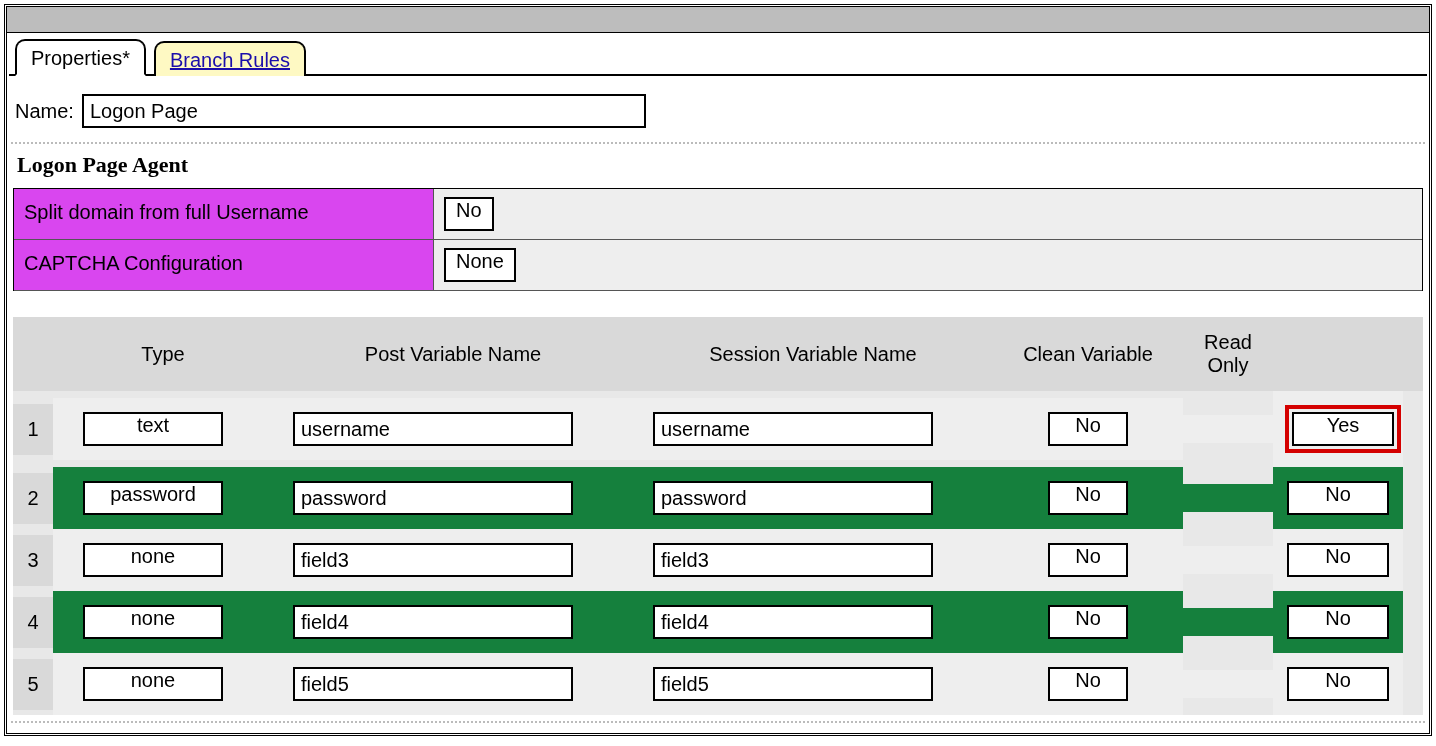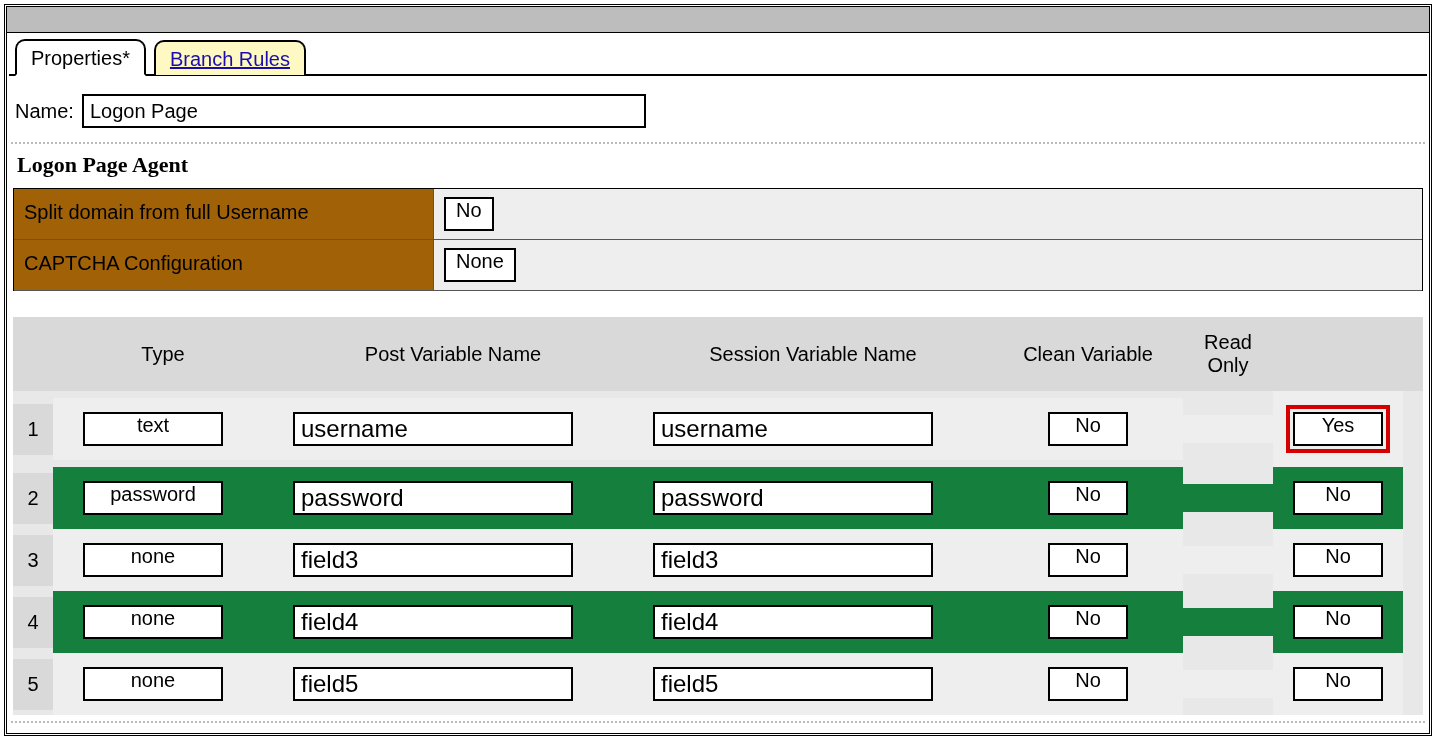--- a/index.html
+++ b/index.html
@@ -17,21 +17,21 @@
   .titlebar {
     height: 26px;
     background: #bdbdbd;
     border-bottom: 1px solid #000;
   }
   .content { padding: 4px 2px 10px 2px; }
 
   
   .tabs {
     display: flex;
-    align-items: center;
+    align-items: flex-end;
     border-bottom: 2px solid #000;
     gap: 8px;
     padding-left: 6px;
   }
   .tab {
     padding: 6px 14px 4px 14px;
     border: 2px solid #000;
     border-bottom: none;
     border-top-left-radius: 10px;
     border-top-right-radius: 10px;
@@ -86,21 +86,21 @@
   }
   .srow {
     display: grid;
     grid-template-columns: 420px 1fr;
     border-bottom: 1px solid #555;
     background: #eee;
   }
   .srow .label {
     padding: 12px 10px;
     border-right: 1px solid #555;
-    background: #a16207;
+    background: #d946ef;
   }
   .srow .val {
     padding: 8px 10px;
     background: #eee;
   }
 
   .sel {
     display: inline-flex;
     align-items: center;
     gap: 10px;
@@ -142,26 +142,26 @@
   .frow.body.odd > div { background: #eee; }
   .frow.body.even > div { background: #15803d; }
   .frow.body > div:nth-child(1) { background: #d9d9d9 !important; }
   .frow.head > div { background: #d9d9d9; }
 
   .txt {
     width: 100%;
     max-width: 280px;
     height: 34px;
     border: 2px solid #000;
-    font-size: 24px;
+    font-size: 20px;
     padding: 2px 6px;
   }
   .type-sel { width: 140px; justify-content: space-between; }
   .small-sel { width: 80px; justify-content: space-between; }
-  .ro-sel { width: 90px; justify-content: space-between; }
+  .ro-sel { width: 102px; justify-content: space-between; }
 
   .highlight {
     border: 4px solid #d40000;
     padding: 3px;
     display: inline-block;
   }
 
   .frow.body > div:nth-child(2) { text-align: left; padding-left: 30px; }
   .frow.body > div:nth-child(3),
   .frow.body > div:nth-child(4) { text-align: left; padding-left: 20px; }

